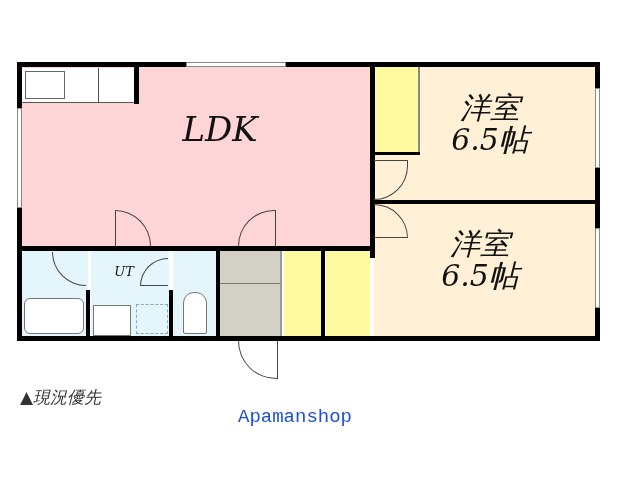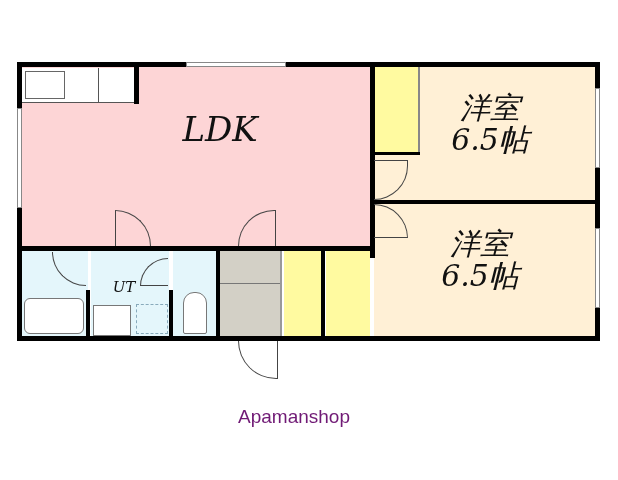--- a/index.html
+++ b/index.html
@@ -8,21 +8,21 @@
   .wall { position:absolute; background:#000; }
   .room-ldk { background:#fdd5d6; }
   .room-west { background:#fff0d6; }
   .room-wet { background:#e4f6fb; }
   .closet { background:#fffaa0; }
   .entry { background:#d3d0c6; }
   .label { position:absolute; text-align:center; font-style:italic; color:#111; line-height:1.05; font-family:"DejaVu Serif", serif; }
   .win { position:absolute; background:#fff; border:1px solid #888; box-sizing:border-box; }
   .door-arc { position:absolute; border:1px solid #444; box-sizing:border-box; }
   .note { position:absolute; font-family:"DejaVu Sans", sans-serif; font-style:italic; font-size:17px; color:#333; }
-  .brand { position:absolute; font-family:Liberation Sans, sans-serif; font-size:19px; color:#701a75;text-align:center; }
+  .brand { position:absolute; font-family:Liberation Mono, monospace; font-size:19px; color:#1d4ed8;text-align:center; }
 </style>
 </head>
 <body>
 
 <div class="abs" style="left:0;top:0;width:618px;height:480px;">
 
   <div class="abs room-ldk" style="left:20px;top:66px;width:352px;height:182px;"></div>
 
   <div class="abs" style="left:22px;top:68px;width:114px;height:34px;background:#fff;border-bottom:1px solid #555;"></div>
   <div class="abs" style="left:25px;top:71px;width:38px;height:26px;border:1px solid #666;"></div>
@@ -42,21 +42,21 @@
     <div>6.5帖</div>
   </div>
   <div class="label" style="left:410px;top:228px;width:140px;font-size:30px;">
     <div>洋室</div>
     <div>6.5帖</div>
   </div>
 
   <div class="abs room-wet" style="left:20px;top:250px;width:68px;height:86px;"></div>
   <div class="abs" style="left:24px;top:298px;width:58px;height:34px;background:#fff;border:1px solid #777;border-radius:6px;"></div>
   <div class="abs room-wet" style="left:91px;top:250px;width:78px;height:86px;"></div>
-  <div class="label" style="left:104px;top:280px;width:40px;font-size:15px;">UT</div>
+  <div class="label" style="left:104px;top:265px;width:40px;font-size:13px;">UT</div>
   <div class="abs" style="left:93px;top:305px;width:36px;height:29px;background:#fff;border:1px solid #777;"></div>
   <div class="abs" style="left:136px;top:304px;width:30px;height:28px;border:1px dashed #8ab;"></div>
   <div class="abs room-wet" style="left:173px;top:250px;width:44px;height:86px;"></div>
   <div class="abs" style="left:183px;top:292px;width:22px;height:40px;background:#fff;border:1px solid #777;border-radius:11px 11px 2px 2px;"></div>
   <div class="abs entry" style="left:220px;top:250px;width:60px;height:86px;border-right:2px solid #999;"></div>
   <div class="abs" style="left:220px;top:283px;width:60px;height:1px;background:#777;"></div>
   <div class="abs closet" style="left:284px;top:250px;width:38px;height:86px;"></div>
   <div class="abs closet" style="left:326px;top:250px;width:44px;height:86px;"></div>
 
   <div class="wall" style="left:17px;top:62px;width:583px;height:5px;"></div>
@@ -78,14 +78,15 @@
   <div class="win" style="left:595px;top:228px;width:5px;height:80px;"></div>
 
   <div class="door-arc" style="left:115px;top:210px;width:36px;height:36px;border-radius:0 36px 0 0;border-bottom:none;border-left:1px solid #444;"></div>
   <div class="door-arc" style="left:238px;top:210px;width:38px;height:36px;border-radius:36px 0 0 0;border-bottom:none;"></div>
   <div class="door-arc" style="left:374px;top:160px;width:34px;height:40px;border-radius:0 0 34px 0;border-left:none;"></div>
   <div class="door-arc" style="left:374px;top:204px;width:34px;height:34px;border-radius:0 34px 0 0;border-left:none;"></div>
   <div class="door-arc" style="left:52px;top:252px;width:34px;height:34px;border-radius:0 0 0 34px;border-right:none;border-top:none;"></div>
   <div class="door-arc" style="left:140px;top:258px;width:28px;height:28px;border-radius:28px 0 0 0;border-right:none;border-bottom:1px solid #444;"></div>
   <div class="door-arc" style="left:238px;top:341px;width:40px;height:38px;border-radius:0 0 0 40px;border-top:none;"></div>
 
+  <div class="note" style="left:20px;top:386px;">▲現況優先</div>
   <div class="brand" style="left:238px;top:406px;">Apamanshop</div>
 </div>
 
 </body></html>

